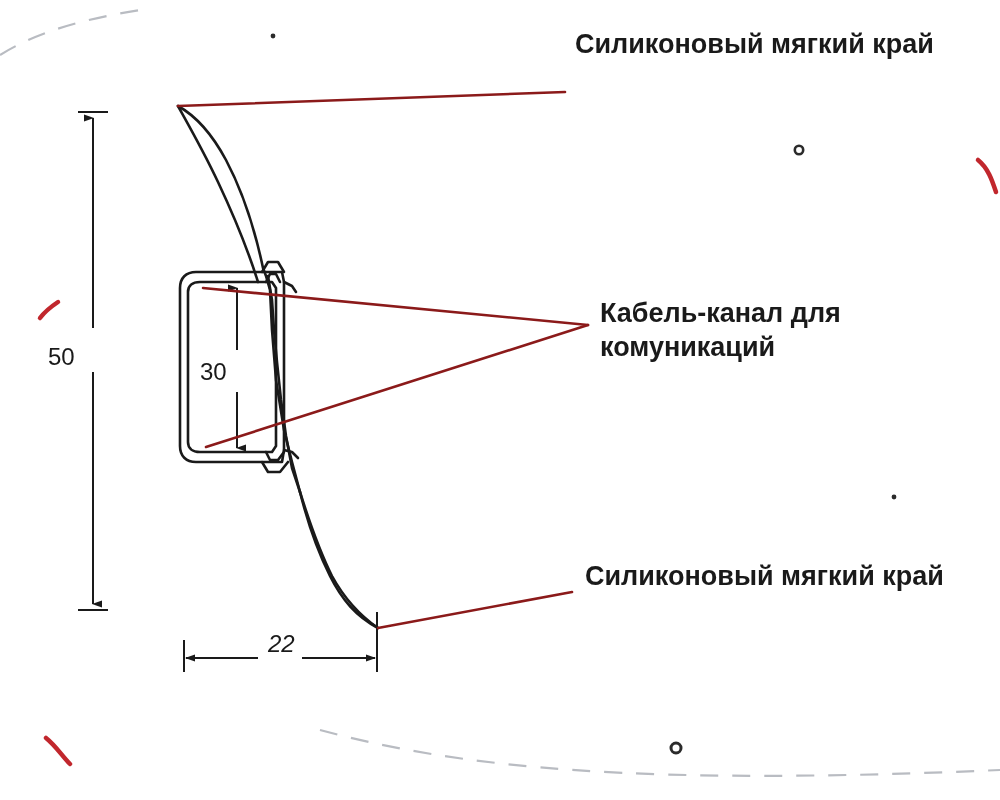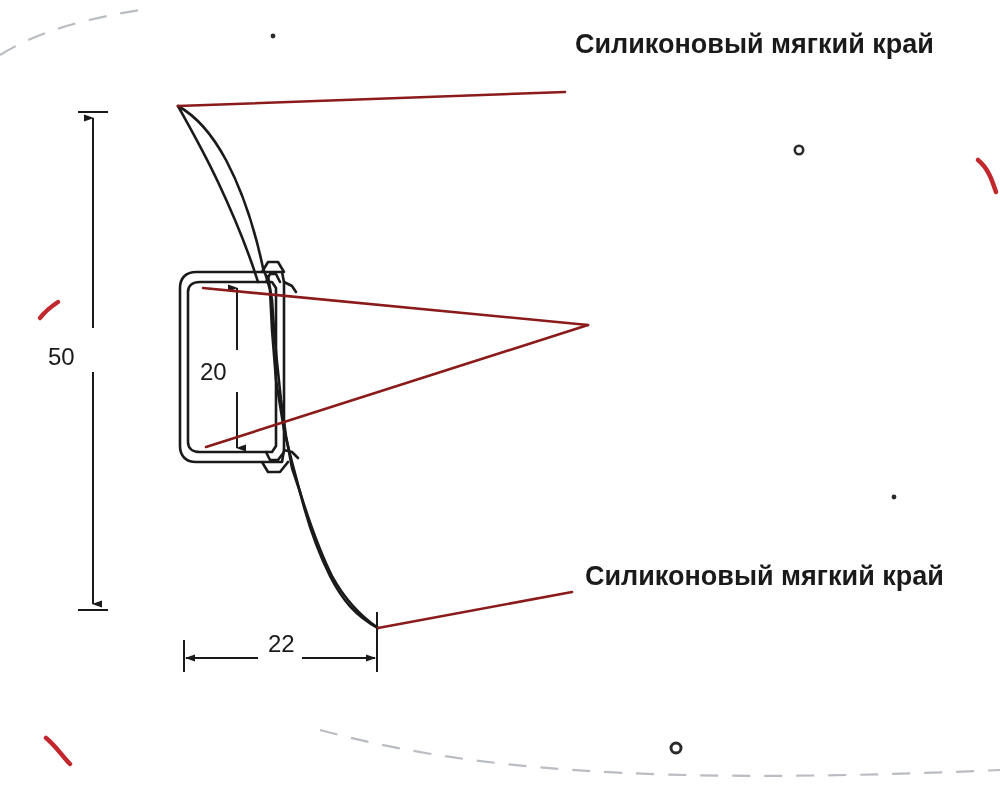--- a/index.html
+++ b/index.html
@@ -54,21 +54,21 @@
   }
   .dim-text {
     position: absolute;
     color: #1a1a1a;
     font-family: "Liberation Sans", sans-serif;
     font-size: 24px;
     font-weight: normal;
   }
   .dim-70 { left: 48px; top: 343px; }
   .dim-20 { left: 200px; top: 358px; }
-  .dim-22 { left: 268px; top: 630px; }
+  .dim-22 { left: 268px; top: 630px; font-style: italic; }
 </style>
 </head>
 <body>
 
 <div id="diagram-root">
 
   <svg class="canvas" viewBox="0 0 1000 800">
     <defs>
       <marker id="arrowDown" markerWidth="10" markerHeight="10" refX="5" refY="9" orient="auto" markerUnits="userSpaceOnUse">
         <path d="M5,10 L1.5,0 L8.5,0 Z" fill="#1a1a1a"></path>
@@ -178,19 +178,20 @@
 
     <g stroke="#8b1a1a" stroke-width="2.6" fill="none" stroke-linecap="round">
       <path d="M178,106 L565,92"></path>
       <path d="M203,288 L588,325"></path>
       <path d="M206,447 L588,325"></path>
       <path d="M378,628 L572,592"></path>
     </g>
   </svg>
 
   <div class="label label-top">Силиконовый мягкий край</div>
+  <div class="label label-mid">Кабель-канал для комуникаций</div>
   <div class="label label-bottom">Силиконовый мягкий край</div>
 
   <div class="dim-text dim-70">50</div>
-  <div class="dim-text dim-20">20</div>
+  <div class="dim-text dim-20">30</div>
   <div class="dim-text dim-22">22</div>
 
 </div>
 
 </body></html>

